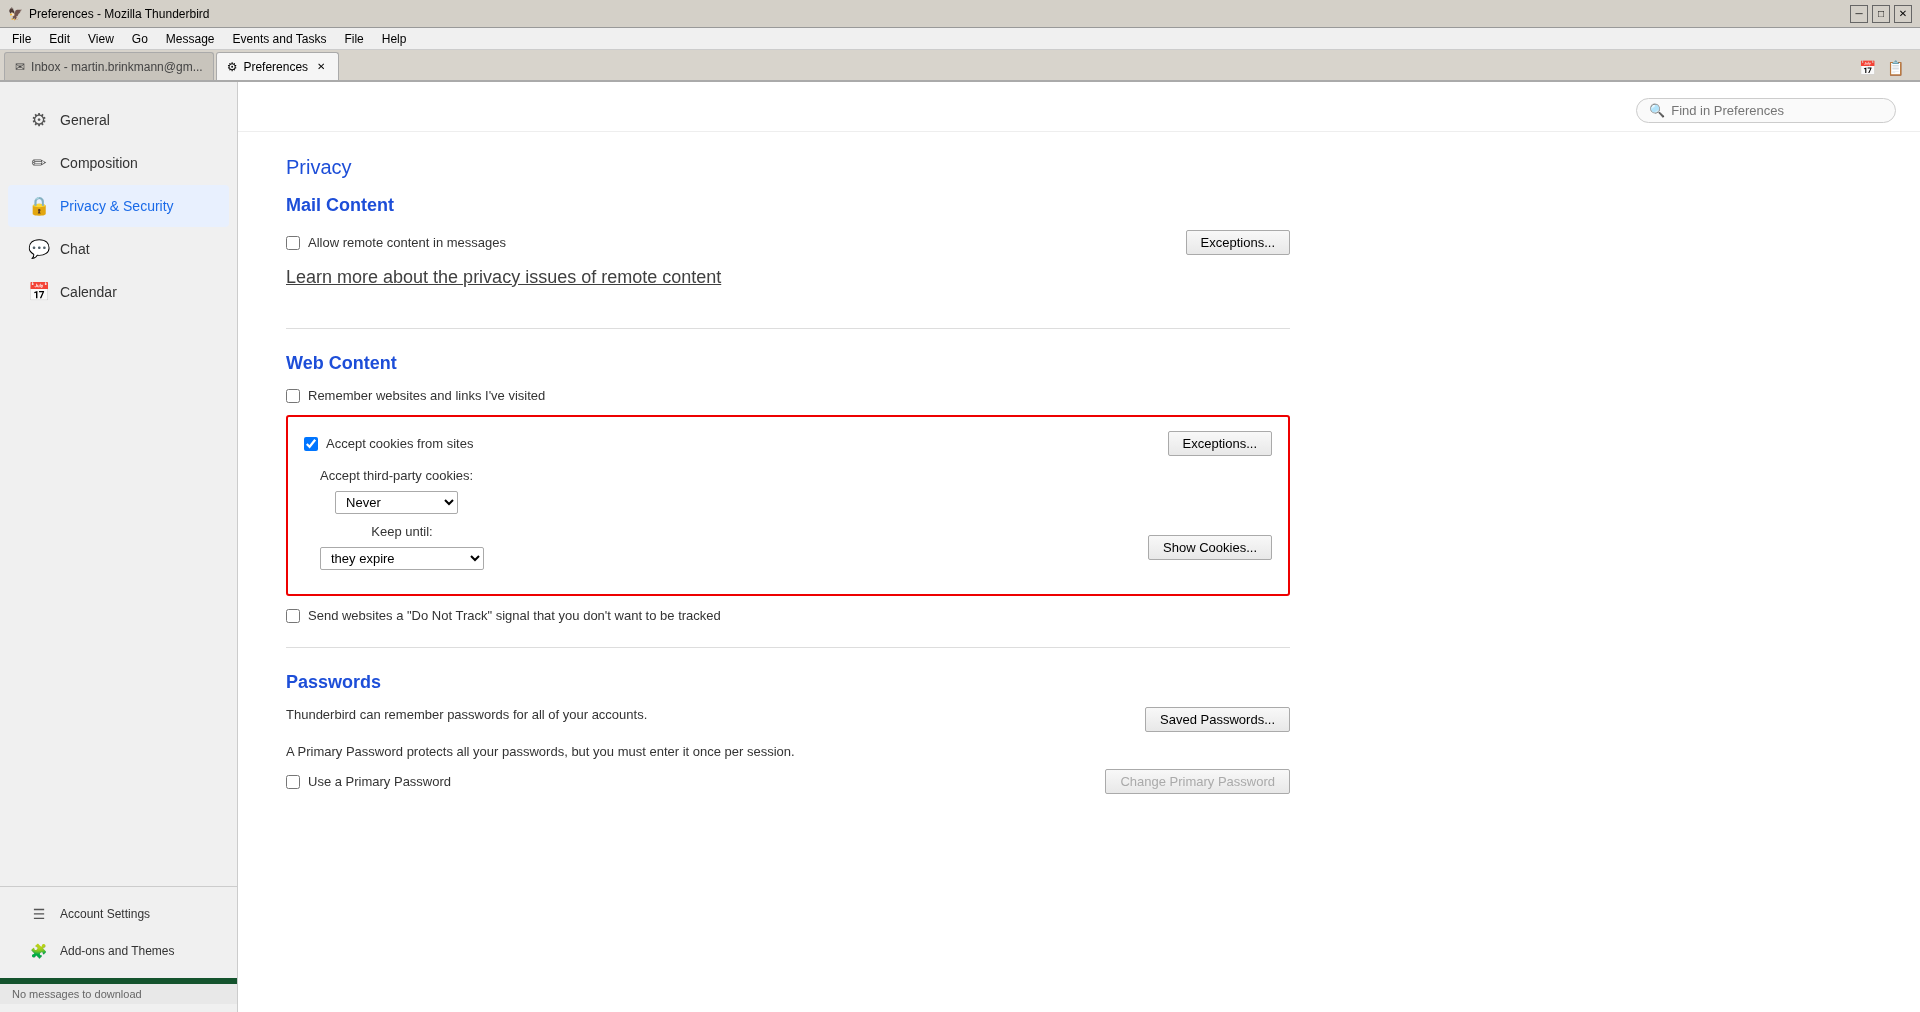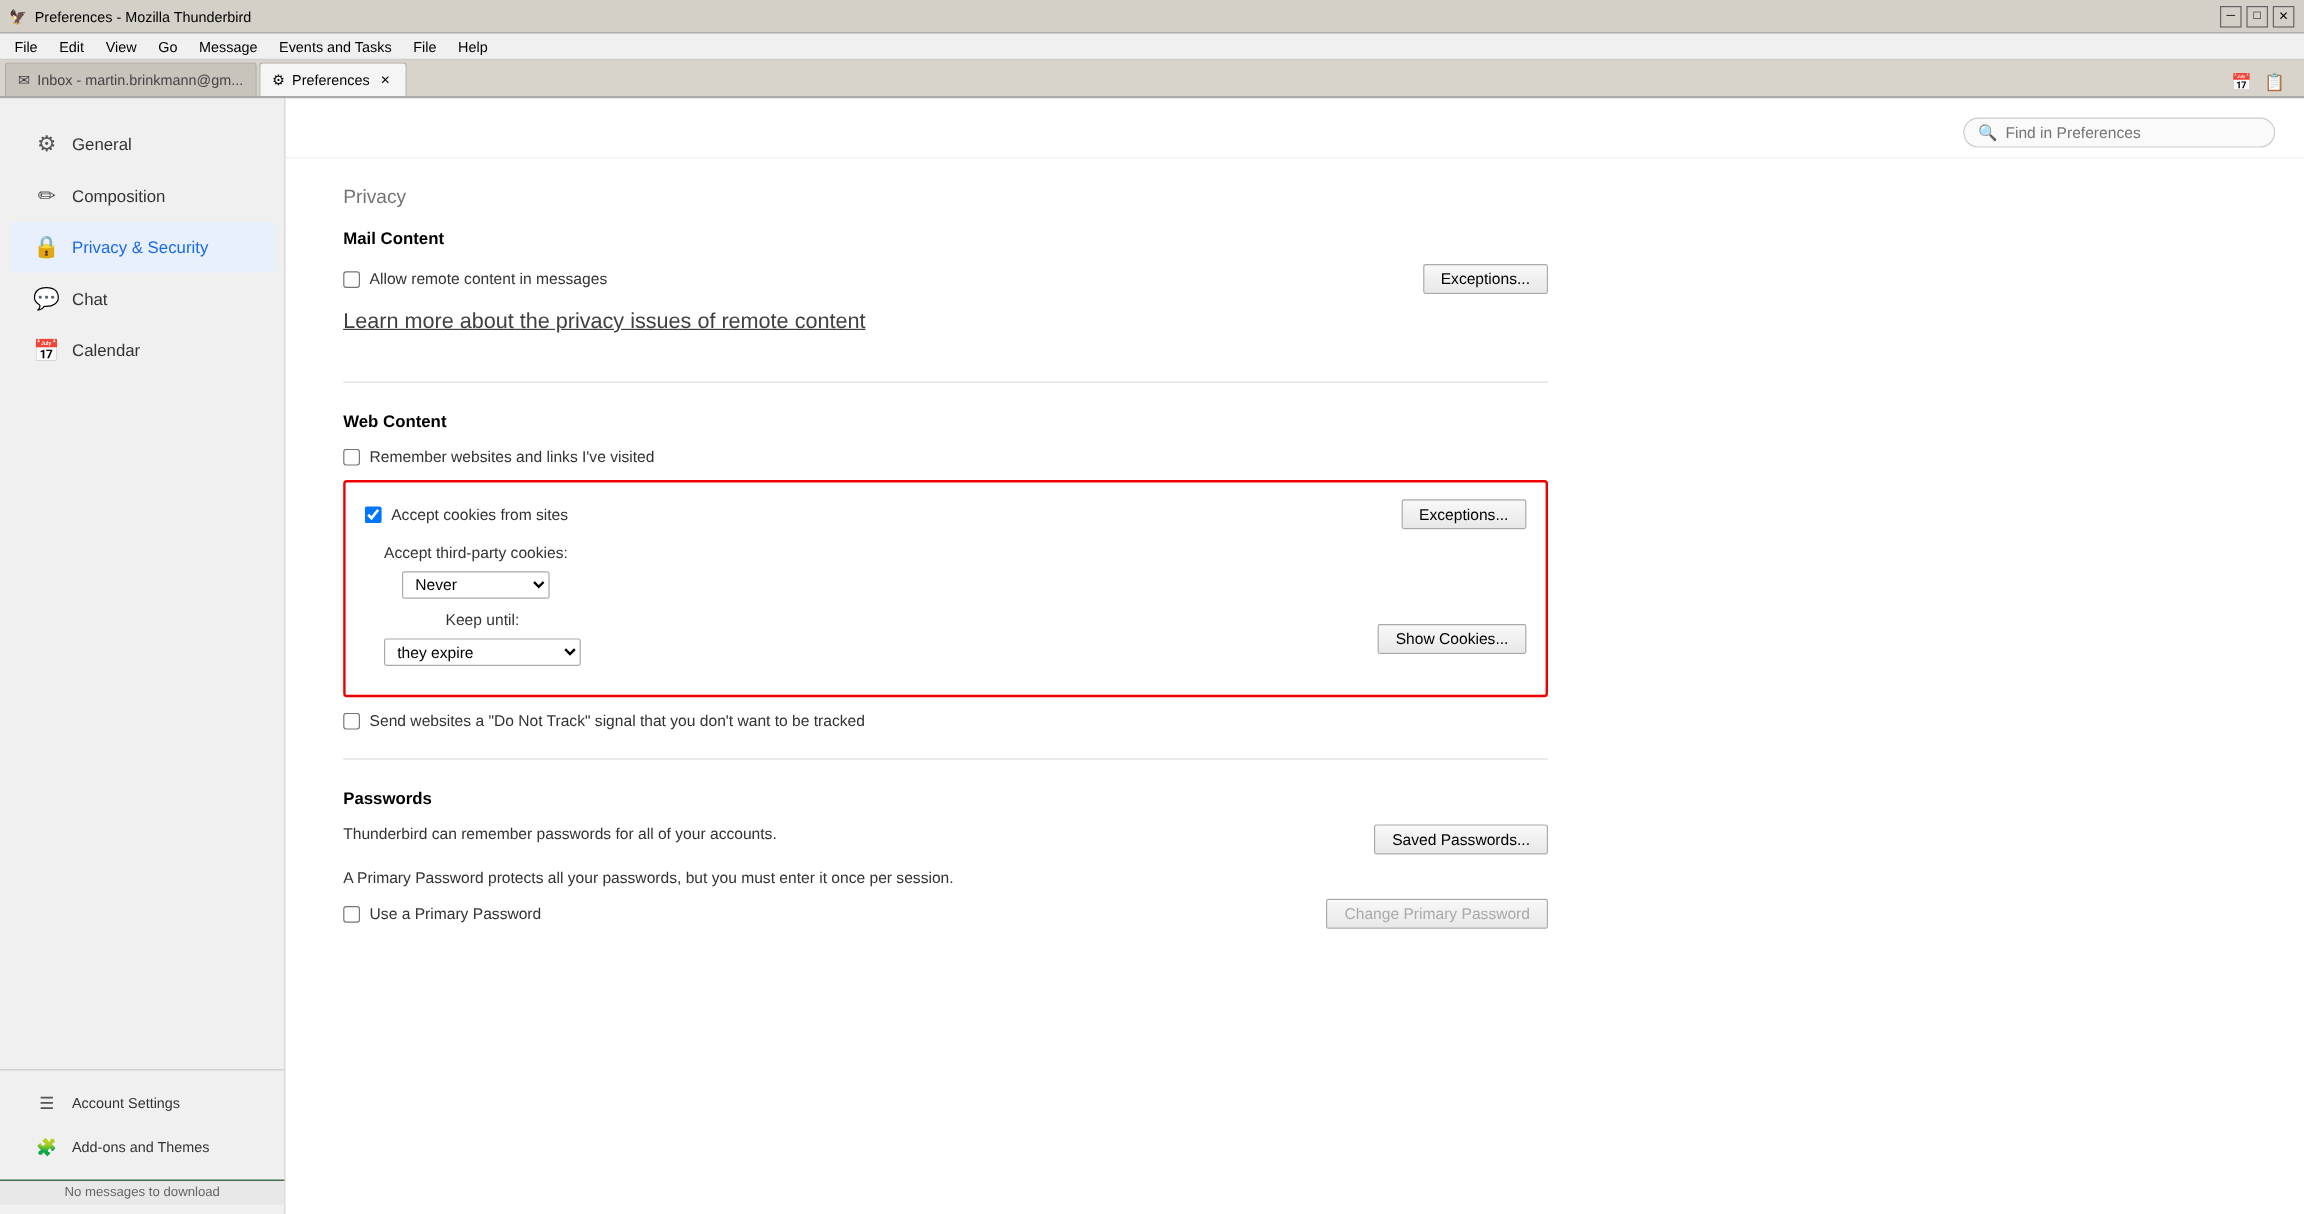--- a/index.html
+++ b/index.html
@@ -162,23 +162,22 @@
     .sidebar-bottom .nav-item {
       font-size: 12px;
     }
     .sidebar-bottom .nav-icon {
       font-size: 14px;
     }
     .status-bar {
       padding: 4px 12px;
       font-size: 11px;
       color: #666;
-      border-top: 1px solid #14532d;
+      border-top: 6px solid #14532d;
       background: #e8e8e8;
-      text-align: center;
     }
 
     
     .content-area {
       flex: 1;
       background: #fff;
       overflow-y: auto;
       display: flex;
       flex-direction: column;
     }
@@ -208,29 +207,29 @@
       width: 100%;
       color: #666;
     }
 
     
     .prefs-content {
       padding: 24px 48px;
       max-width: 1100px;
     }
     .section-title {
-      font-size: 16px;
+      font-size: 20px;
       font-weight: 400;
-      color: #737373;
+      color: #1d4ed8;
       margin-bottom: 16px;
     }
     .subsection-title {
-      font-size: 14px;
+      font-size: 18px;
       font-weight: 700;
-      color: #000000;
+      color: #1d4ed8;
       margin-bottom: 14px;
       margin-top: 8px;
     }
     .section-divider {
       border: none;
       border-top: 1px solid #ddd;
       margin: 24px 0;
     }
     .option-row {
       display: flex;

